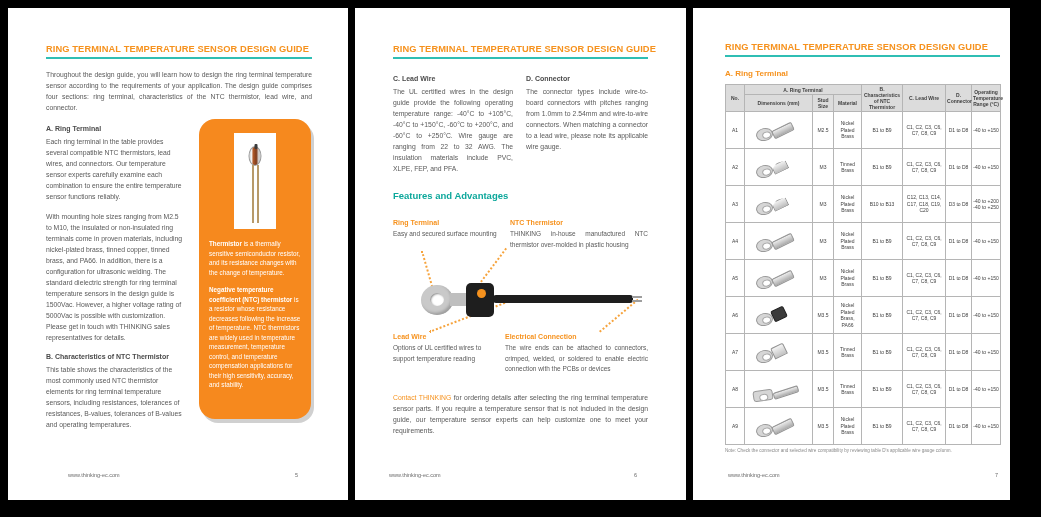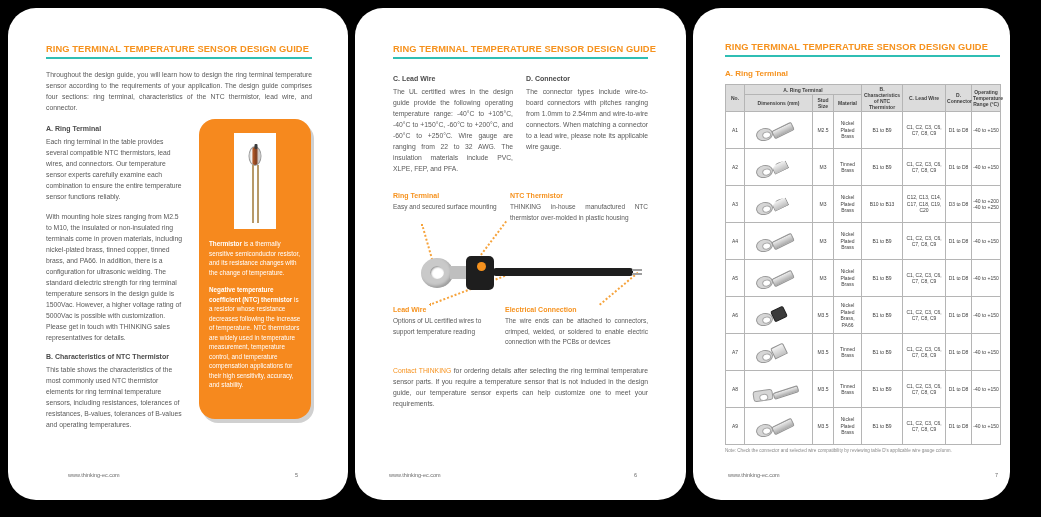--- a/index.html
+++ b/index.html
@@ -1,19 +1,19 @@
 <!DOCTYPE html>
 <html><head>
 <meta charset="utf-8">
 <style>
   * { margin:0; padding:0; box-sizing:border-box; }
   html,body { width:1041px; height:517px; background:#000; overflow:hidden;
               font-family:"Liberation Sans", sans-serif; }
   .canvas { position:relative; width:1041px; height:517px; background:#000; }
-  .page { position:absolute; top:8px; height:492px; background:#fff;border-radius:28px; }
+  .page { position:absolute; top:8px; height:492px; background:#fff; }
   #page1 { left:8px;   width:340px; }
   #page2 { left:355px; width:331px; }
   #page3 { left:693px; width:317px; }
 
   .doc-title { font-size:9.3px; font-weight:bold; color:#F6921E; letter-spacing:.1px;
                padding-bottom:3px; border-bottom:2px solid #2FBEB4; white-space:nowrap; }
   .p1-content { padding:36px 36px 0 38px; }
   .p2-content { padding:36px 38px 0 38px; }
   .p3-content { padding:34px 10px 0 32px; }
 
@@ -141,20 +141,21 @@
       <div class="cd-cols" style="margin-top:6px;">
         <div class="c-col">
           <h3 class="sec-head">C. Lead Wire</h3>
           <p class="body-text justify">The UL certified wires in the design guide provide the following operating temperature range: -40°C to +105°C, -40°C to +150°C, -60°C to +200°C, and -60°C to +250°C. Wire gauge are ranging from 22 to 32 AWG. The insulation materials include PVC, XLPE, FEP, and PFA.</p>
         </div>
         <div class="d-col">
           <h3 class="sec-head">D. Connector</h3>
           <p class="body-text justify">The connector types include wire-to-board connectors with pitches ranging from 1.0mm to 2.54mm and wire-to-wire connectors. When matching a connector to a lead wire, please note its applicable wire gauge.</p>
         </div>
       </div>
+      <h2 class="features-head">Features and Advantages</h2>
       <div class="diagram">
         <div class="callout co-rt">
           <div class="cl-label">Ring Terminal</div>
           <div class="cl-text">Easy and secured surface mounting</div>
         </div>
         <div class="callout co-ntc">
           <div class="cl-label">NTC Thermistor</div>
           <div class="cl-text justify">THINKING in-house manufactured NTC thermistor over-molded in plastic housing</div>
         </div>
         <div class="dotline dl-1"></div>

